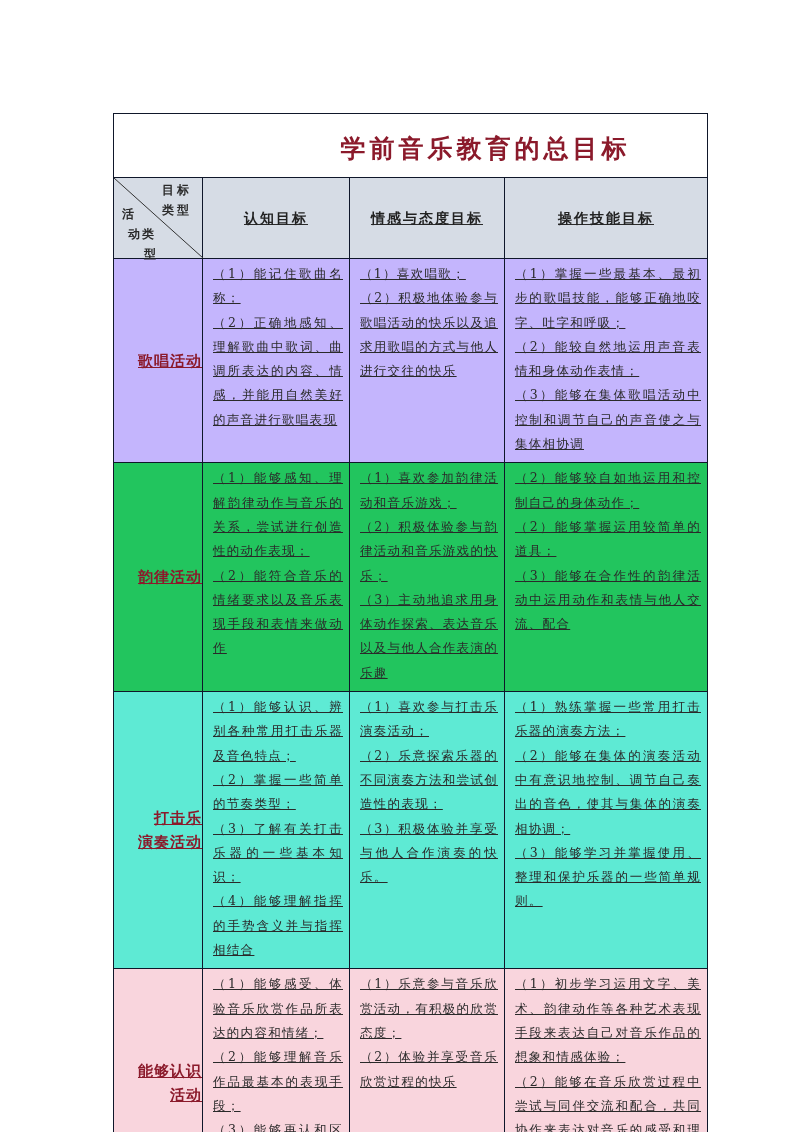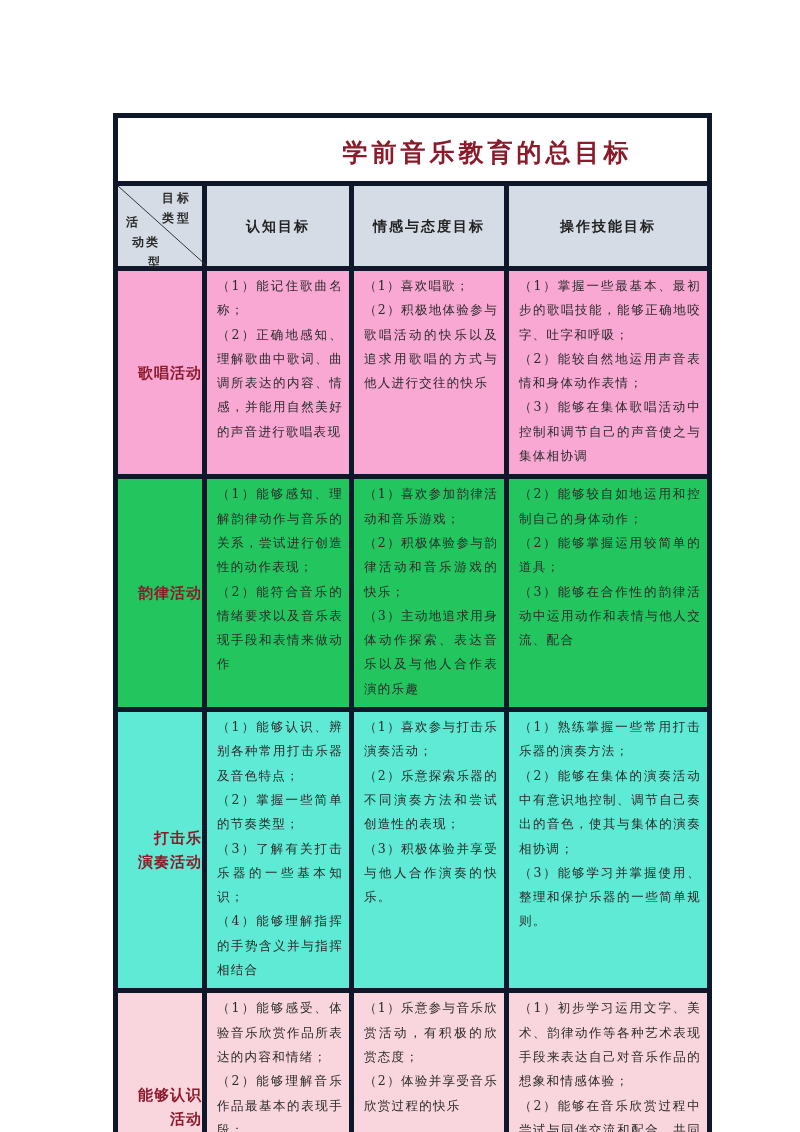--- a/index.html
+++ b/index.html
@@ -6,38 +6,38 @@
     body {
       width: 800px; height: 1132px; background: #ffffff; position: relative;
       font-family: "DejaVu Serif", "Liberation Serif", serif;
       color: #2a2a2a; overflow: hidden;
     }
     .doc-table {
       position: absolute; left: 113px; top: 113px;
       width: 594px; border-collapse: collapse; table-layout: fixed;
     }
     .doc-table td {
-      border: 5px solid #0f172a; vertical-align: top; padding: 0;
+      border: 1px solid #0f172a; vertical-align: top; padding: 0; text-decoration: underline;
     }
     .title-cell { height: 63px; background: #ffffff; text-align: center; vertical-align: middle !important; }
     .title-text {
       display: inline-block; margin-left: 150px; margin-top: 6px;
       font-size: 25px; font-weight: bold; letter-spacing: 4px; color: #8b1a2b;
       font-family: "DejaVu Sans", "Liberation Sans", sans-serif;
     }
     .hdr td { height: 80px; background: #d6dce5; vertical-align: middle; text-align: center; }
     .hdr-label { font-size: 14px; font-weight: bold; letter-spacing: 2px; color: #222; }
     .diag-cell { position: relative; }
     .diag-cell svg { position: absolute; left: 0; top: 0; }
     .diag-top { position: absolute; right: 10px; top: 2px; font-size: 12px; font-weight: bold; line-height: 20px; text-align: center; letter-spacing: 3px; }
     .diag-bot { position: absolute; left: 8px; top: 26px; font-size: 12px; font-weight: bold; line-height: 20px; text-align: left; letter-spacing: 2px; }
     .row-head { vertical-align: middle !important; text-align: right; font-size: 15px; font-weight: bold; color: #8b1a2b; line-height: 24px; letter-spacing: 1px; }
     .cell-text { padding: 3px 6px 6px 10px; font-size: 12.5px; line-height: 24.3px; letter-spacing: 1.3px; text-align: justify; }
     .cell-text div { margin: 0; }
-    .row-sing td { background: #f9a8d4; height: 161px; border-radius: 8px; }
+    .row-sing td { background: #c4b5fd; height: 161px; }
     .row-rhythm td { background: #22c55e; height: 181px; }
     .row-perc td { background: #5eead4; height: 202px; }
     .row-appr td { background: #f9d5dd; height: 185px; }
     .watermark {
       position: absolute; left: 270px; top: 440px; width: 180px; height: 180px;
       border-radius: 50%; border: 6px solid rgba(200,180,160,0.12); pointer-events: none;
     }
   </style>
 </head>
 <body>

